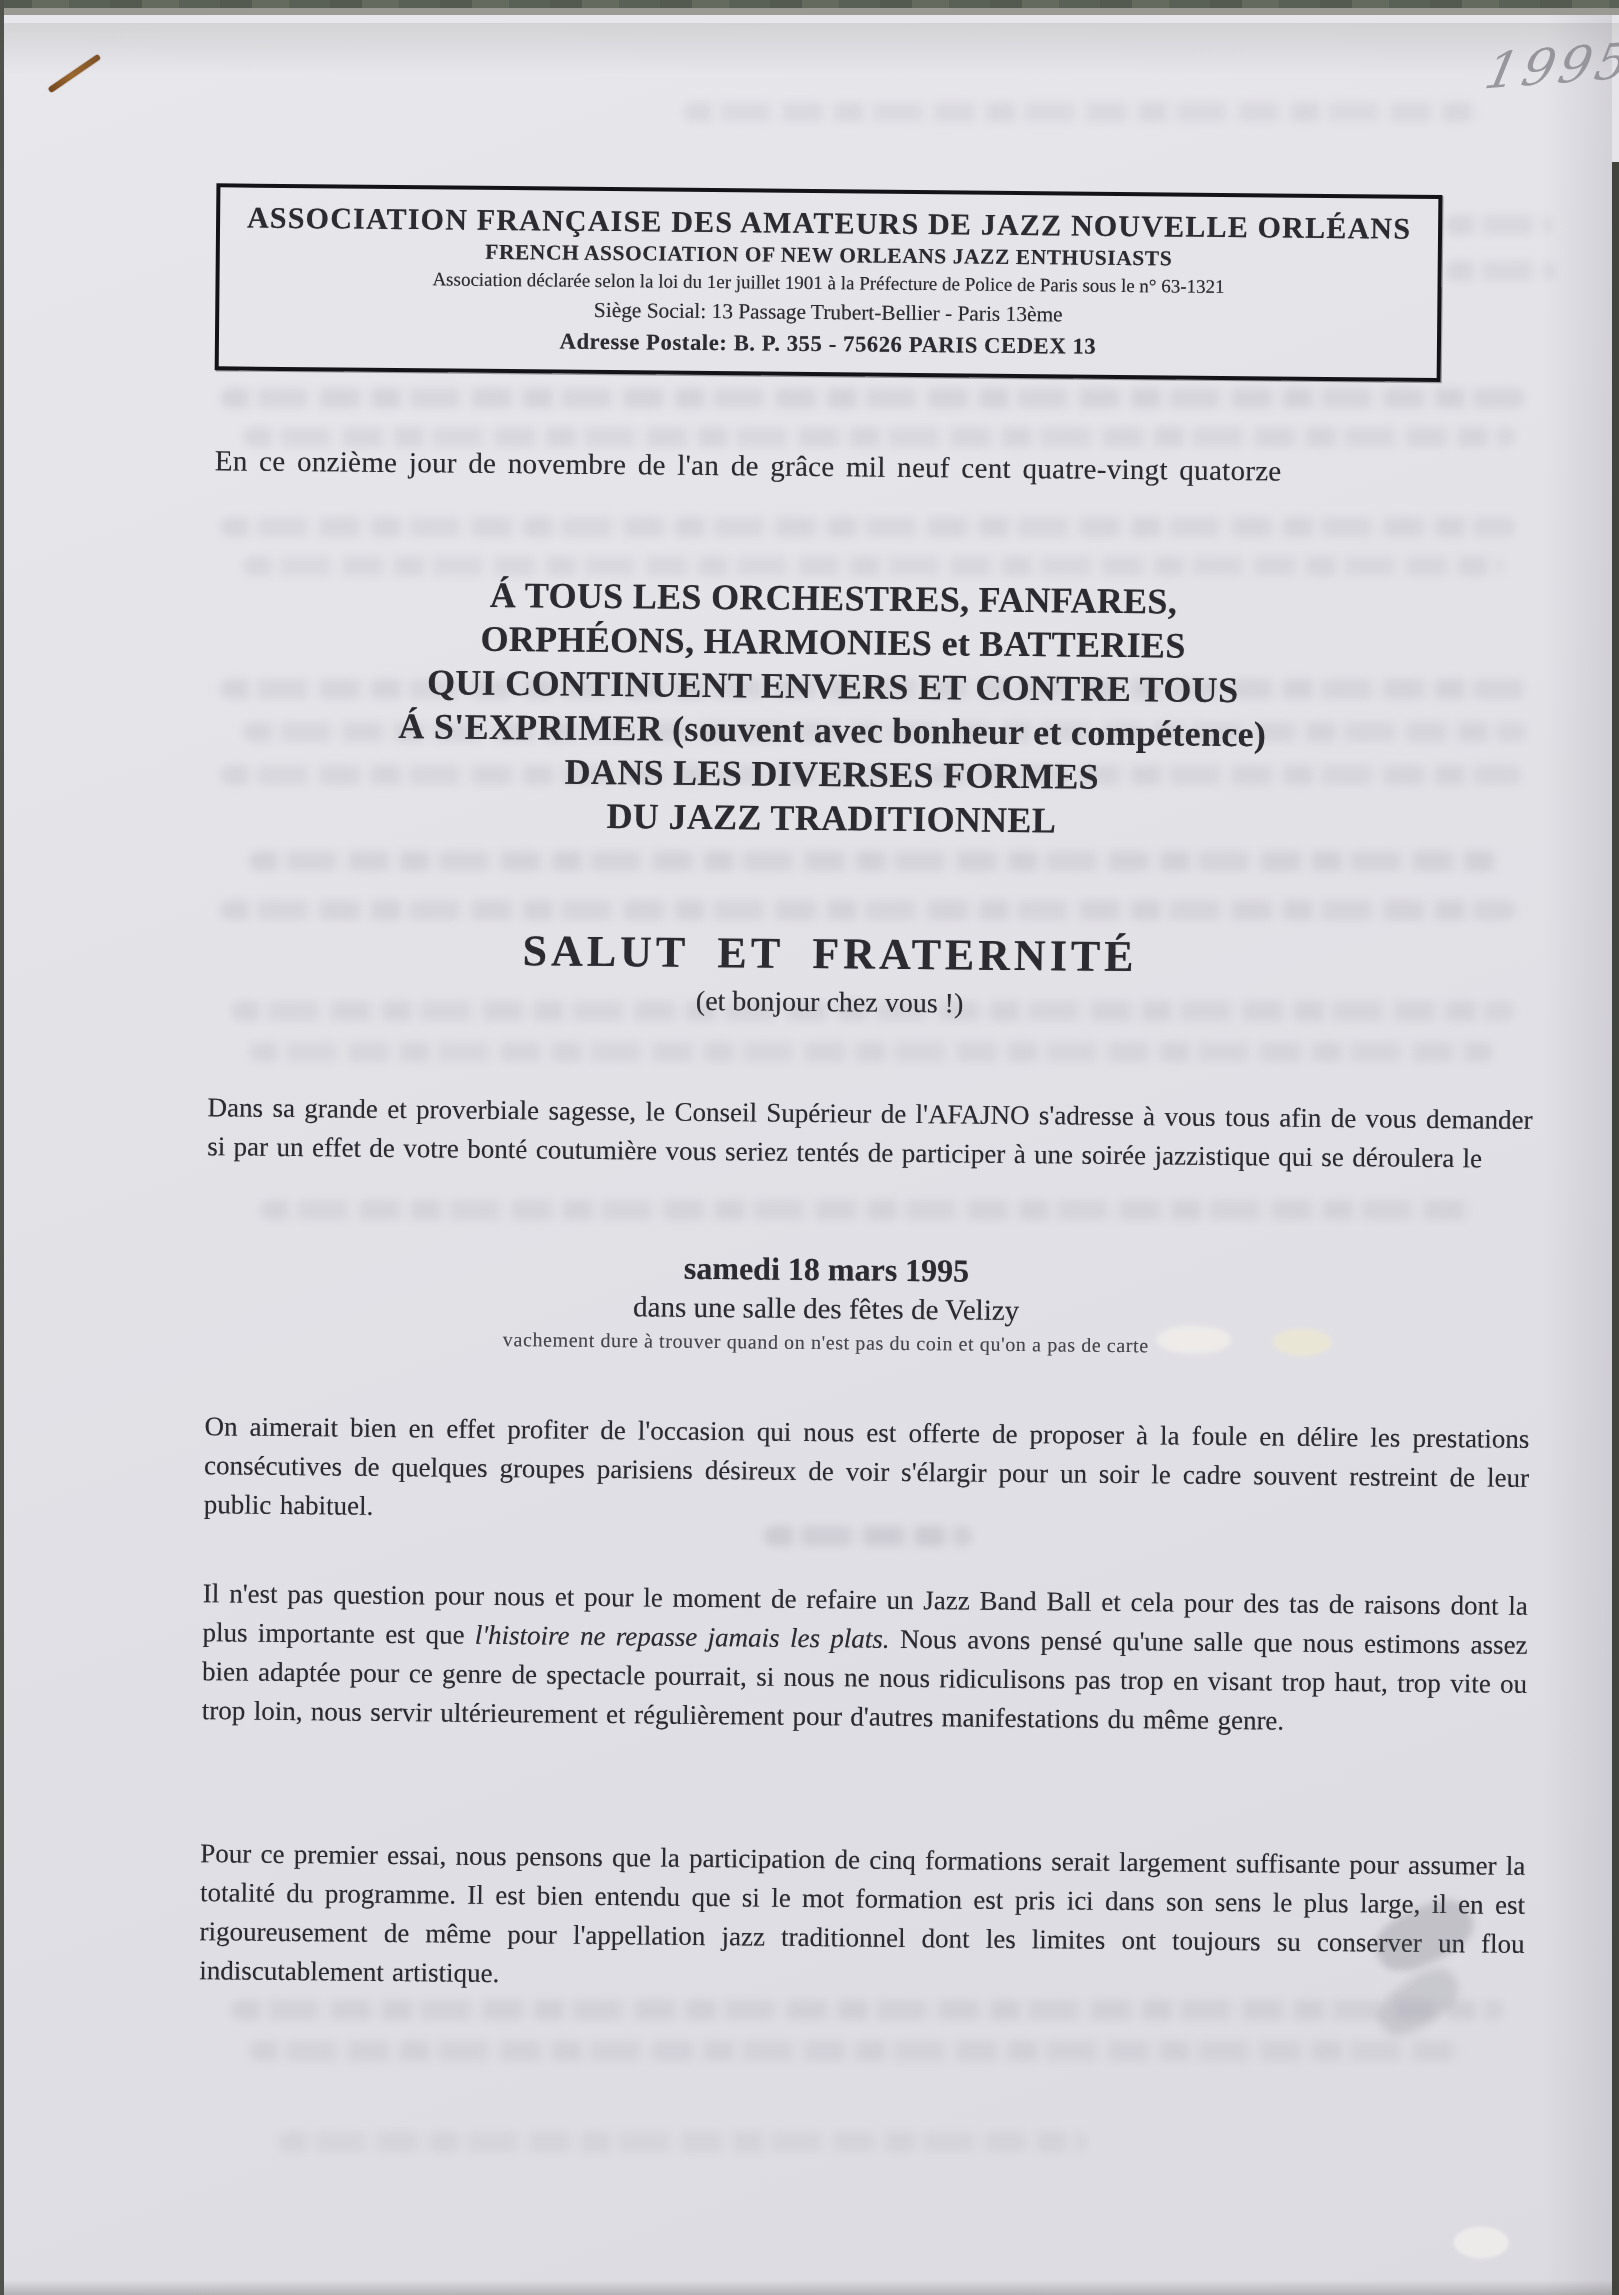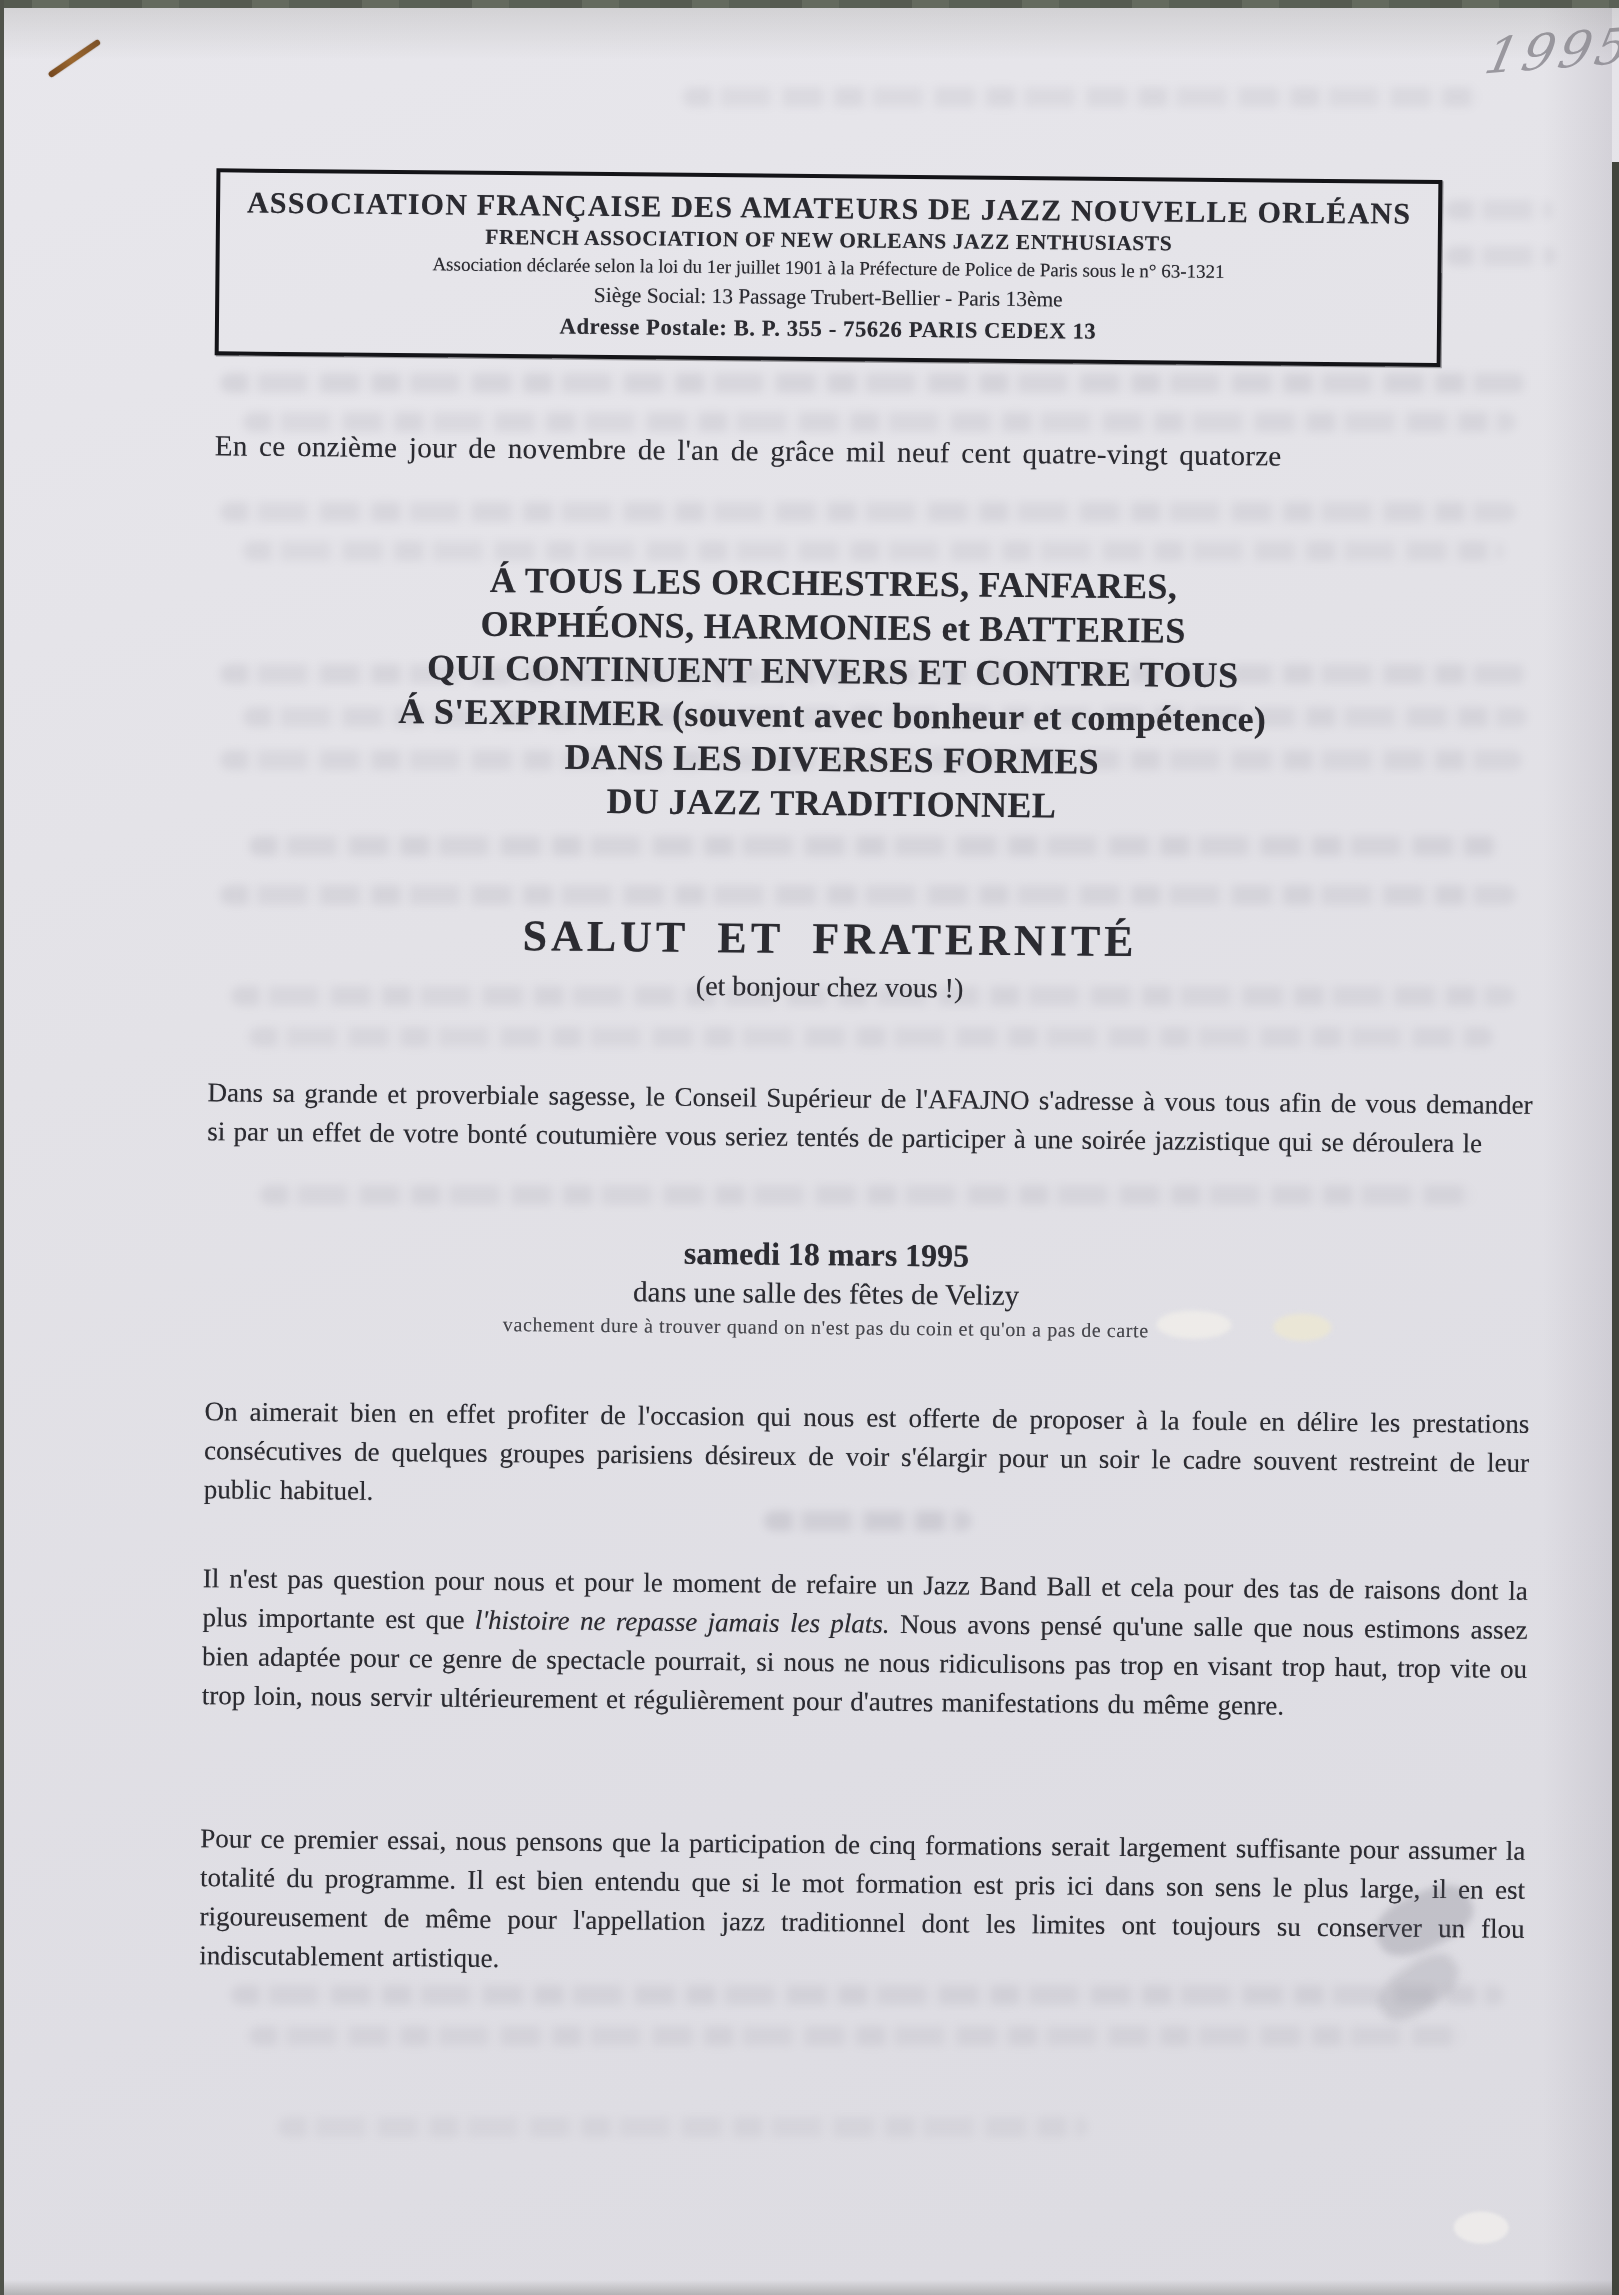--- a/index.html
+++ b/index.html
@@ -11,21 +11,21 @@
   
   .scan-edge-top{position:absolute;top:0;left:0;right:0;height:7.5px;
     background:repeating-linear-gradient(90deg,#555a50 0 32px,#646a5e 32px 69px,#596055 69px 110px);z-index:50;}
   .scan-edge-left{position:absolute;top:0;left:0;width:4px;bottom:0;background:#50534b;z-index:50;}
   .scan-edge-right{position:absolute;top:162px;right:0;width:8px;bottom:0;background:#41443c;z-index:50;}
   .scan-shadow-bottom{position:absolute;left:0;right:0;bottom:0;height:15px;
     background:linear-gradient(to bottom,rgba(0,0,0,0),rgba(70,70,62,0.28));z-index:49;}
 
   
   .paper{position:absolute;inset:0;
-    background:linear-gradient(160deg,#e8e7ec 0%,#e3e2e7 38%,#dfdee4 72%,#dcdbe1 100%);}
+    background:linear-gradient(160deg,#e8e7ec 0%,#e3e2e7 38%,#dfdee4 72%,#dcdbe1 100%);margin-top:15px;}
   .paper::before{content:"";position:absolute;top:0;bottom:0;right:8px;width:69px;
     background:linear-gradient(to right,rgba(160,155,165,0) 0%,rgba(150,145,158,0.22) 100%);}
   .paper::after{content:"";position:absolute;left:0;right:0;top:7.5px;height:52px;
     background:linear-gradient(to bottom,rgba(120,120,112,0.18),rgba(120,120,112,0));}
 
   .rot{position:absolute;inset:0;transform:rotate(0.55deg);transform-origin:810px 636px;}
 
   
   .ghost{position:absolute;height:19.7px;border-radius:9.8px;filter:blur(4px);
     background:repeating-linear-gradient(90deg,

